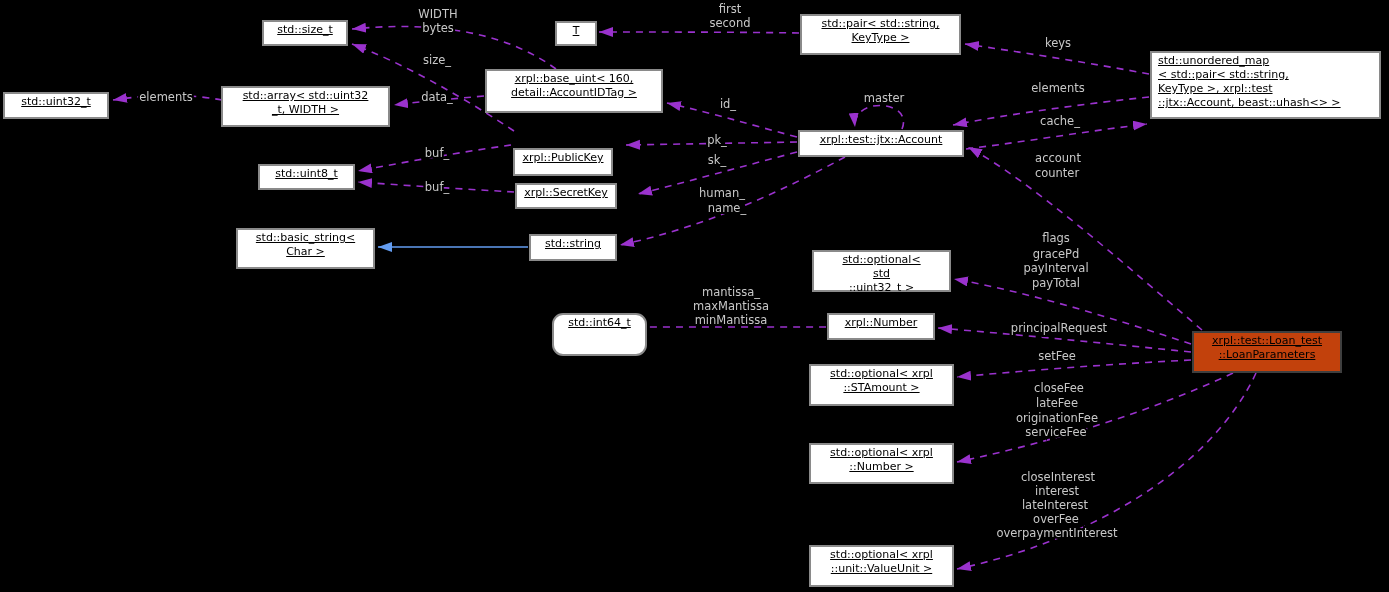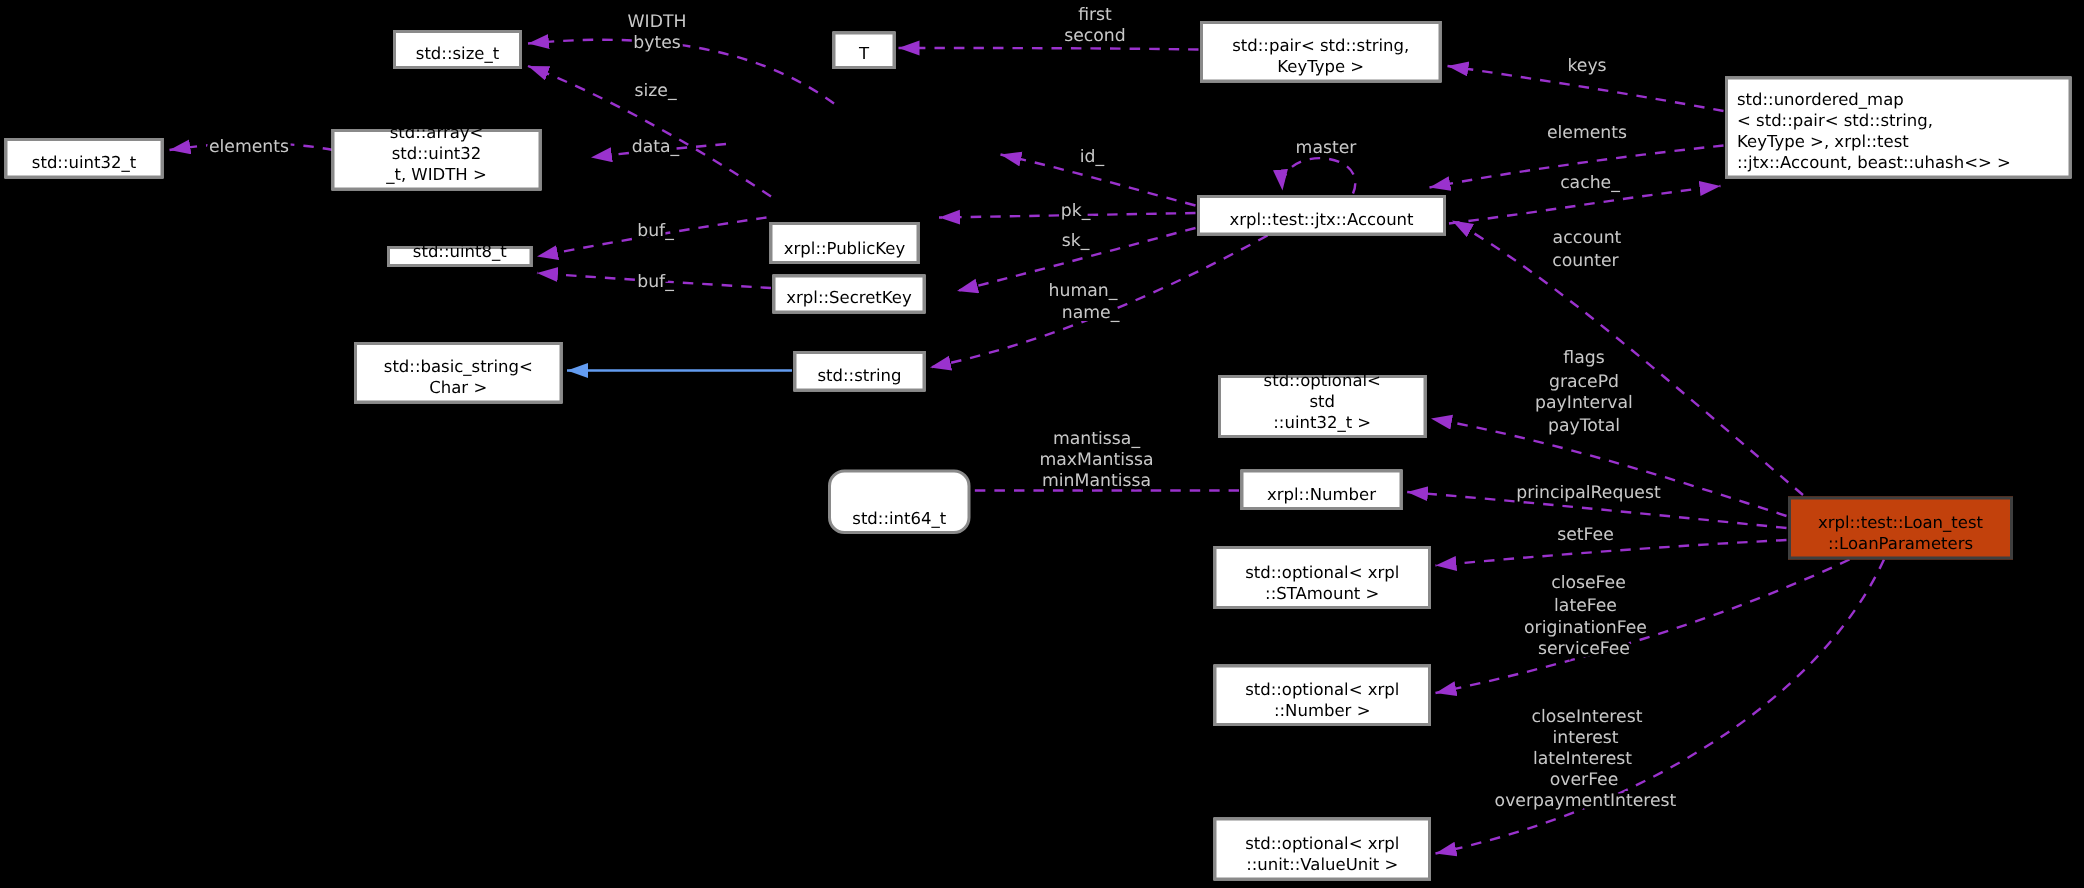--- a/index.html
+++ b/index.html
@@ -1,21 +1,21 @@
 <!DOCTYPE html>
 <html><head>
 <meta charset="utf-8">
 <style>
   html,body{margin:0;padding:0;background:#000;}
   #canvas{position:relative;width:1389px;height:592px;background:#000;overflow:hidden;
           font-family:"DejaVu Sans","Liberation Sans",sans-serif;}
   #edges{position:absolute;left:0;top:0;}
   .node{position:absolute;box-sizing:border-box;background:#ffffff;border:2px solid #8a8a8a;
         color:#000;font-size:11px;line-height:14px;display:flex;flex-direction:column;
-        justify-content:flex-end;align-items:center;text-align:center;padding:1px 19px;cursor:pointer;}
+        justify-content:flex-start;align-items:center;text-align:center;padding:1px 19px;cursor:pointer;text-decoration:underline;}
   .node.left{align-items:flex-start;text-align:left;padding-left:6px;}
   .node.highlight{background:#c2410c;border-color:#3f3f3f;cursor:default;}
   .edge{fill:none;stroke-width:1.6px;}
   .edge.dashed{stroke-dasharray:7,6;}
   .edge-label{font-family:"DejaVu Sans","Liberation Sans",sans-serif;font-size:11.5px;
               fill:#c8c8c8;text-anchor:middle;stroke:#000;stroke-width:4px;paint-order:stroke;}
 </style>
 </head>
 <body>
 
@@ -103,31 +103,35 @@
     </div>
     <div class="node left" style="left: 1150px; top: 51px; width: 231px; height: 68px;">
       <div>std::unordered_map</div>
       <div>&lt; std::pair&lt; std::string,</div>
       <div> KeyType &gt;, xrpl::test</div>
       <div>::jtx::Account, beast::uhash&lt;&gt; &gt;</div>
     </div>
     <div class="node" style="left: 3px; top: 92px; width: 106px; height: 27px;">
       <div>std::uint32_t</div>
     </div>
-    <div class="node" style="left: 221px; top: 86px; width: 140px; height: 41px;">
+    <div class="node" style="left: 221px; top: 86px; width: 169px; height: 41px;">
       <div>std::array&lt; std::uint32</div>
       <div>_t, WIDTH &gt;</div>
+    </div>
+    <div class="node" style="left: 485px; top: 69px; width: 178px; height: 44px;">
+      <div>xrpl::base_uint&lt; 160,</div>
+      <div>detail::AccountIDTag &gt;</div>
     </div>
     <div class="node" style="left: 513px; top: 148px; width: 100px; height: 28px;">
       <div>xrpl::PublicKey</div>
     </div>
     <div class="node" style="left: 798px; top: 130px; width: 166px; height: 27px;">
       <div>xrpl::test::jtx::Account</div>
     </div>
-    <div class="node" style="left: 258px; top: 164px; width: 97px; height: 14px;">
+    <div class="node" style="left: 258px; top: 164px; width: 97px; height: 26px;">
       <div>std::uint8_t</div>
     </div>
     <div class="node" style="left: 515px; top: 183px; width: 102px; height: 26px;">
       <div>xrpl::SecretKey</div>
     </div>
     <div class="node" style="left: 236px; top: 228px; width: 139px; height: 41px;">
       <div>std::basic_string&lt;</div>
       <div>Char &gt;</div>
     </div>
     <div class="node" style="left: 529px; top: 234px; width: 88px; height: 27px;">

